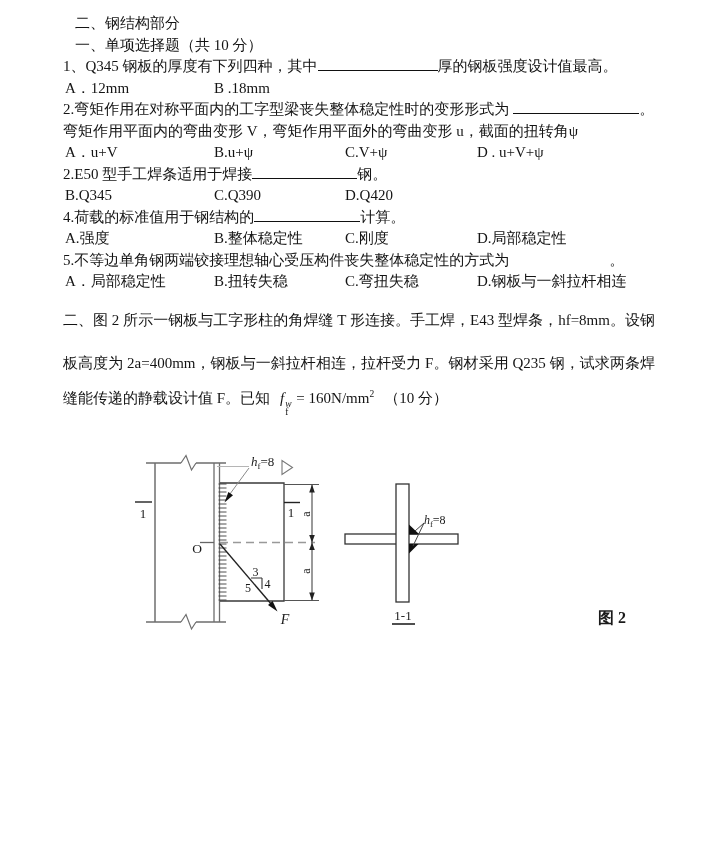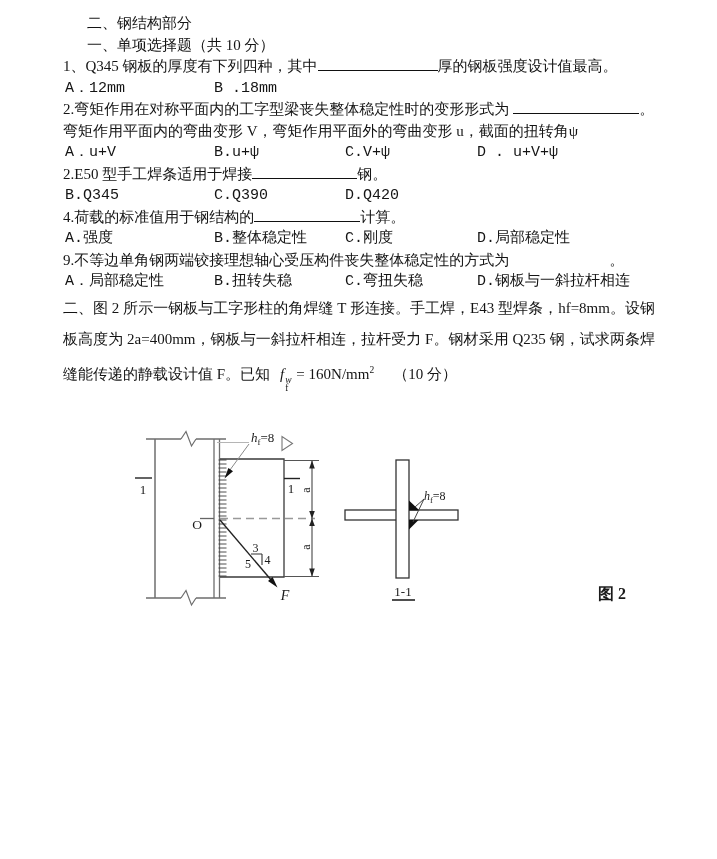--- a/index.html
+++ b/index.html
@@ -3,41 +3,41 @@
 <meta charset="utf-8">
 <style>
   html,body{margin:0;padding:0;}
   body{
     width:717px;height:859px;background:#ffffff;
     font-family:"Liberation Serif","DejaVu Serif",serif;
     color:#141414;font-size:15px;overflow:hidden;
   }
   .doc{padding:13px 30px 0 63px;}
   .line{line-height:21.5px;white-space:nowrap;}
-  .indent{margin-left:24px;}
+  .indent{margin-left:12px;}
   .opts{
     display:grid;grid-template-columns:149px 131px 132px auto;
-    line-height:21.5px;white-space:nowrap;padding-left:2px;font-family:Liberation Mono, monospace;
+    line-height:21.5px;white-space:nowrap;padding-left:2px;
   }
   .blank{display:inline-block;border-bottom:1px solid #111;height:13px;vertical-align:baseline;}
   .b1{width:120px;}
   .b2{width:126px;margin-left:4px;}
   .b3{width:105px;}
   .b4{width:106px;}
   .gap5{display:inline-block;width:100px;}
   .para{width:592px;line-height:31px;}
-  .jl{text-align:justify;text-align-last:justify;}
+  .jl{text-align:justify;text-align-last:justify;margin-top:12px;}
   .formula{margin-left:10px;white-space:nowrap;}
   .stack{
     display:inline-flex;flex-direction:column;align-items:flex-start;
     font-size:9.5px;line-height:8.5px;vertical-align:-4px;margin:0 1px;
   }
   .stack .sup{font-style:italic;}
   sup{font-size:9.5px;}
-  .pts{margin-left:19px;}
+  .pts{margin-left:10px;}
   .figure-wrap{position:relative;margin-top:25px;height:205px;}
   .figure-wrap svg{display:block;}
   svg text{font-family:"Liberation Serif","DejaVu Serif",serif;fill:#1a1a1a;}
 </style>
 </head>
 <body>
 
 <div class="doc">
 
   <div class="line indent">二、钢结构部分</div>
@@ -66,21 +66,21 @@
   </div>
 
   <div class="line"><span>4.荷载的标准值用于钢结构的</span><span class="blank b4"></span><span>计算。</span></div>
   <div class="opts">
     <span>A.强度</span>
     <span>B.整体稳定性</span>
     <span>C.刚度</span>
     <span>D.局部稳定性</span>
   </div>
 
-  <div class="line"><span>9.不等边单角钢两端铰接理想轴心受压构件丧失整体稳定性的方式为</span><span class="gap5"></span><span>。</span></div>
+  <div class="line"><span>5.不等边单角钢两端铰接理想轴心受压构件丧失整体稳定性的方式为</span><span class="gap5"></span><span>。</span></div>
   <div class="opts">
     <span>A．局部稳定性</span>
     <span>B.扭转失稳</span>
     <span>C.弯扭失稳</span>
     <span>D.钢板与一斜拉杆相连</span>
   </div>
 
   <div class="para jl">二、图 2 所示一钢板与工字形柱的角焊缝 T 形连接。手工焊，E43 型焊条，hf=8mm。设钢</div>
   <div class="para jl">板高度为 2a=400mm，钢板与一斜拉杆相连，拉杆受力 F。钢材采用 Q235 钢，试求两条焊</div>
   <div class="para">

